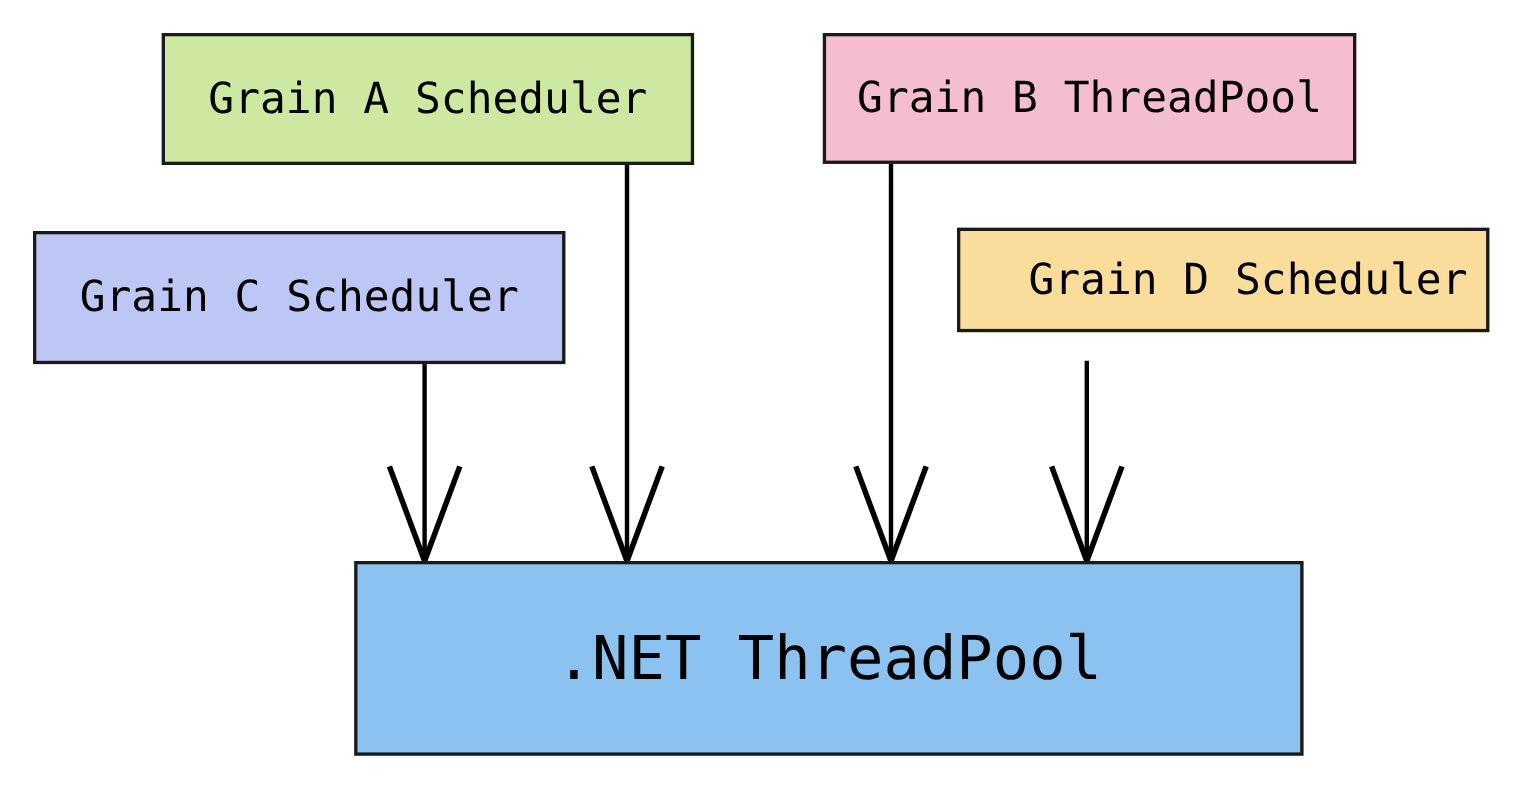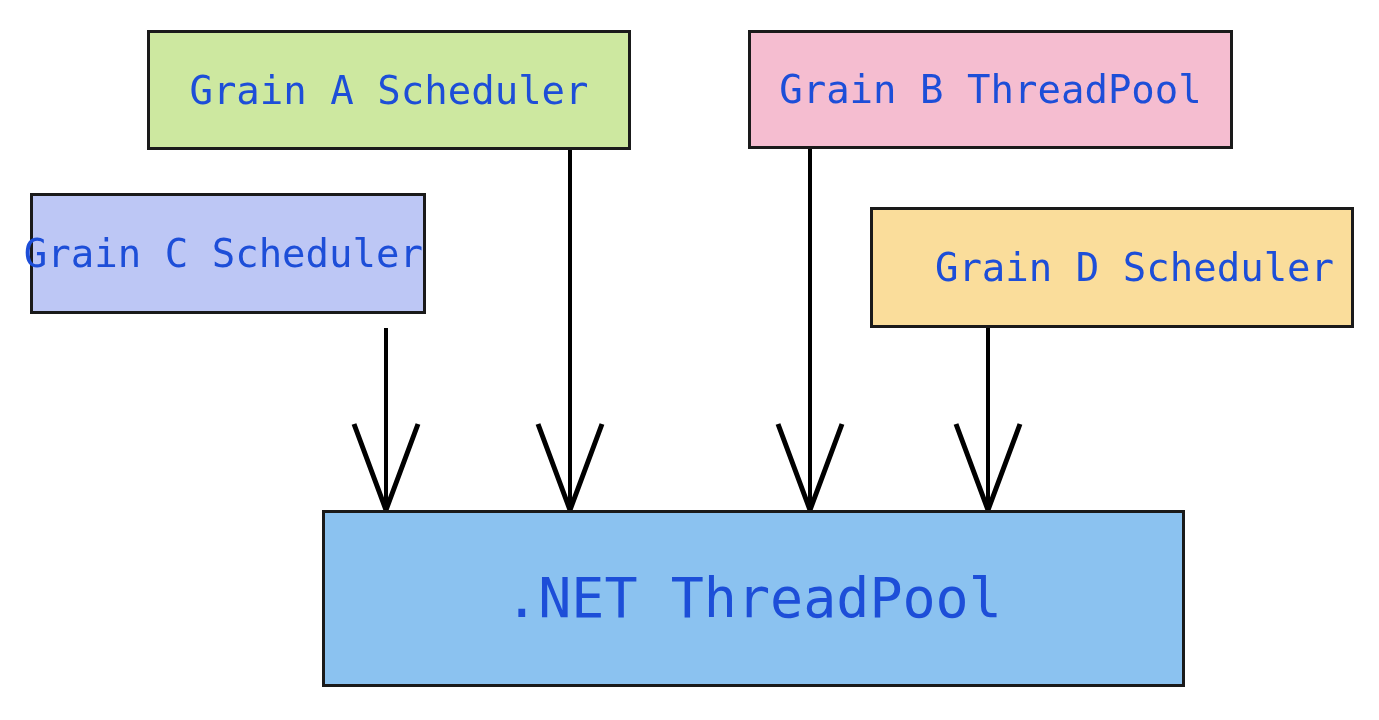--- a/index.html
+++ b/index.html
@@ -26,21 +26,21 @@
     pointer-events: none;
   }
   .node {
     position: absolute;
     box-sizing: border-box;
     border: 3px solid #1a1a1a;
     display: flex;
     align-items: center;
     justify-content: center;
     font-family: "DejaVu Sans Mono", monospace;
-    color: #1d4ed8;
+    color: #000000;
     white-space: pre;
     letter-spacing: 0;
   }
   .node-label {
     font-family: "DejaVu Sans Mono", monospace;
     white-space: pre;
   }
   .scheduler-node {
     font-size: 39px;
     line-height: 1;
@@ -79,25 +79,25 @@
   </svg>
 
   <div class="node scheduler-node" id="node-grain-a" style="left: 147px; top: 30px; width: 484px; height: 120px; background: rgb(205, 232, 160); border-color: rgb(26, 26, 26);">
     <span class="node-label">Grain A Scheduler</span>
   </div>
 
   <div class="node scheduler-node" id="node-grain-b" style="left: 748px; top: 30px; width: 485px; height: 119px; background: rgb(245, 189, 208); border-color: rgb(26, 26, 26);">
     <span class="node-label">Grain B ThreadPool</span>
   </div>
 
-  <div class="node scheduler-node" id="node-grain-c" style="left: 30px; top: 193px; width: 396px; height: 121px; background: rgb(189, 199, 245); border-color: rgb(26, 26, 26); justify-content: flex-end;">
+  <div class="node scheduler-node" id="node-grain-c" style="left: 30px; top: 210px; width: 484px; height: 121px; background: rgb(189, 199, 245); border-color: rgb(26, 26, 26);">
     <span class="node-label">Grain C Scheduler</span>
   </div>
 
-  <div class="node scheduler-node" id="node-grain-d" style="left: 870px; top: 207px; width: 484px; height: 121px; background: rgb(250, 221, 155); border-color: rgb(26, 26, 26); padding-left: 45px;">
+  <div class="node scheduler-node" id="node-grain-d" style="left: 870px; top: 207px; width: 484px; height: 95px; background: rgb(250, 221, 155); border-color: rgb(26, 26, 26); padding-left: 45px;">
     <span class="node-label">Grain D Scheduler</span>
   </div>
 
   <div class="node" id="node-threadpool" style="left: 322px; top: 510px; width: 863px; height: 177px; background: rgb(139, 194, 240); border-color: rgb(26, 26, 26);">
     <span class="node-label">.NET ThreadPool</span>
   </div>
 
 </div>
 
 </body></html>

